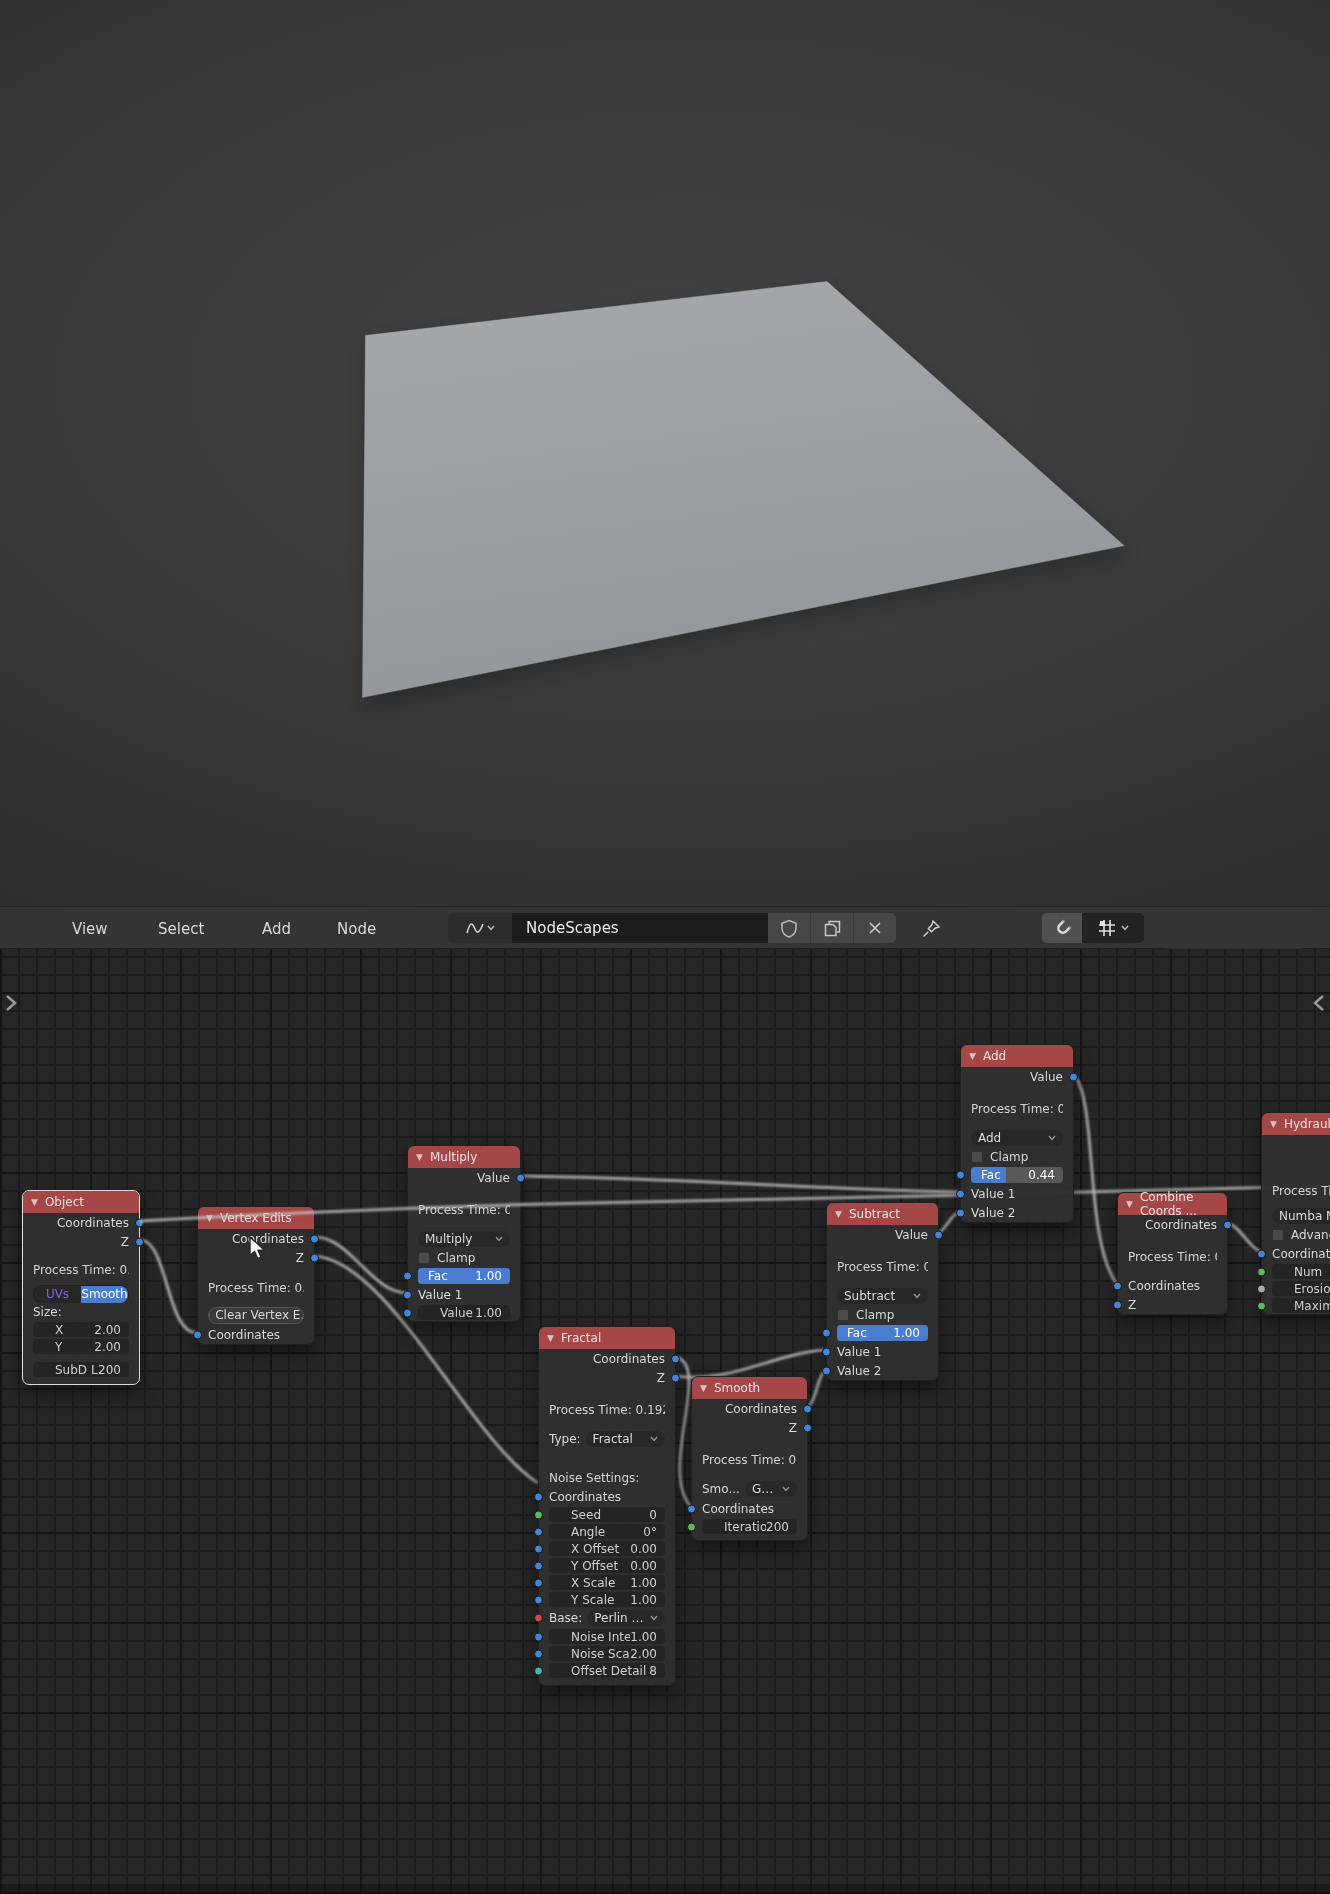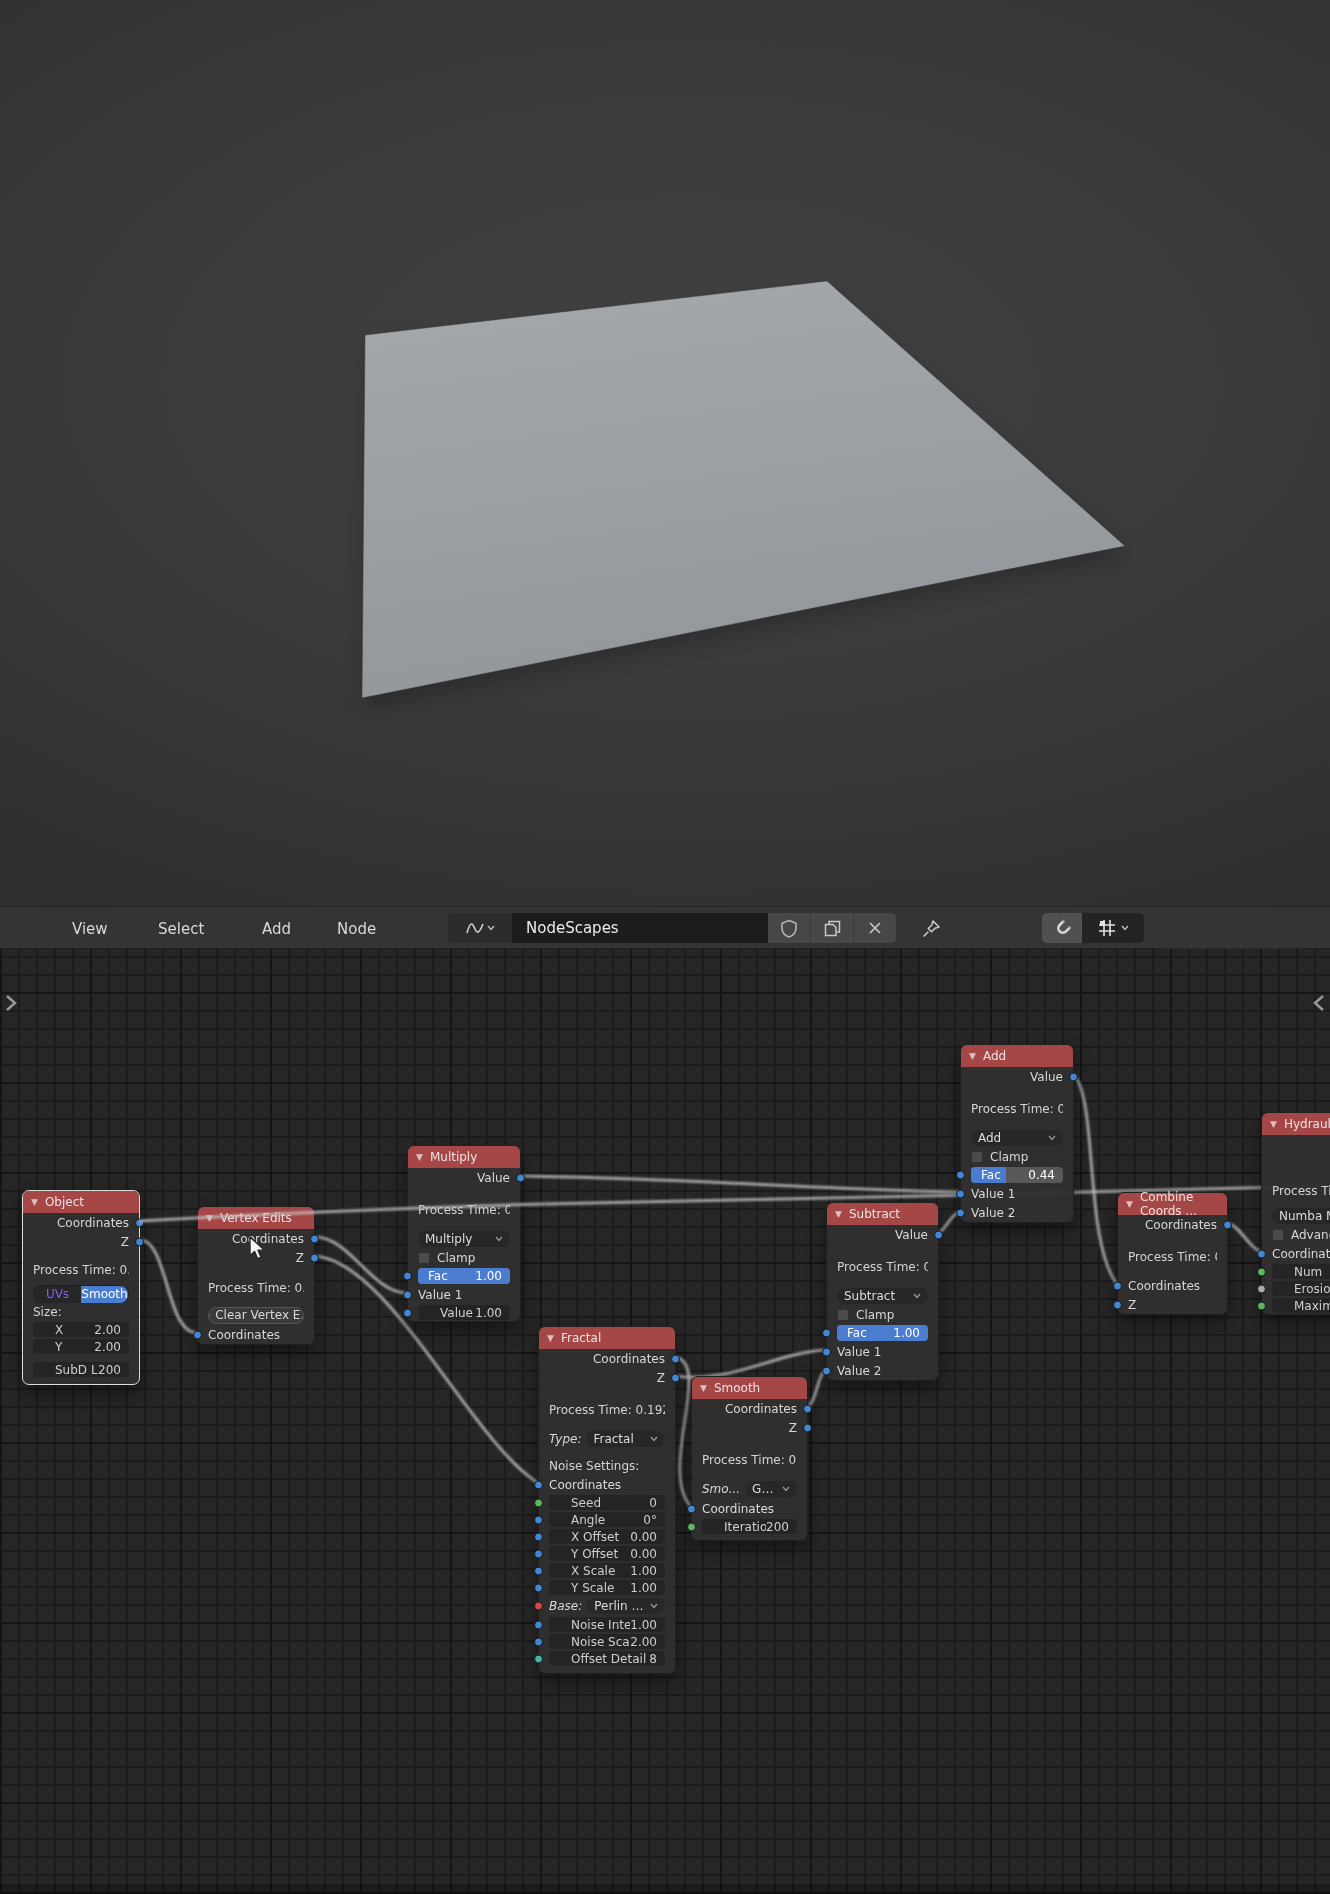--- a/index.html
+++ b/index.html
@@ -49,21 +49,21 @@
   .row{position:relative;width:100%;}
   .rc{position:absolute;left:10px;right:10px;top:0;bottom:0;display:flex;align-items:center;overflow:hidden;white-space:nowrap;}
   .sock{position:absolute;width:9px;height:9px;border-radius:50%;border:1px solid #161616;top:50%;transform:translateY(-50%);box-sizing:border-box;}
   .sockL{left:-5px;} .sockR{right:-5px;}
   .r-out .rc{justify-content:flex-end;}
   .r-text .rc, .r-label .rc{color:#d4d4d4;}
   .dd{flex:1;height:16px;background:#272727;border-radius:8px;display:flex;align-items:center;
       padding:0 7px;gap:4px;color:#dcdcdc;overflow:hidden;}
   .dd .ddlab{flex:1;overflow:hidden;text-overflow:ellipsis;}
   .chev{flex:none;opacity:.75;}
-  .prefix{margin-right:5px;flex:none;font-style:italic;}
+  .prefix{margin-right:5px;flex:none;}
   .cb{width:12px;height:12px;background:#4b4b4b;border-radius:2px;margin-right:7px;flex:none;border:1px solid #303030;box-sizing:border-box;}
   .numf{flex:1;height:15px;background:#242424;border-radius:4px;display:flex;align-items:center;
         padding:0 8px;color:#cfcfcf;overflow:hidden;}
   .numf .fl{flex:1;text-align:left;padding-left:14px;overflow:hidden;}
   .numf .fv{flex:none;}
   .slider{flex:1;height:16px;background:#585858;border-radius:4px;position:relative;overflow:hidden;color:#fff;}
   .slider .fill{position:absolute;left:0;top:0;bottom:0;background:#4a7cd0;}
   .slider .st{position:absolute;left:10px;top:0;bottom:0;display:flex;align-items:center;}
   .slider .sv{position:absolute;right:8px;top:0;bottom:0;display:flex;align-items:center;}
   .tg{flex:1;height:17px;display:flex;border-radius:9px;overflow:hidden;border:1px solid #1e1e1e;}
@@ -390,21 +390,21 @@
             <span class="prefix">Type:</span>
             <div class="dd">
               <span class="ddlab">Fractal</span>
               <svg class="chev" width="8" height="6" viewBox="0 0 8 6">
                 <polyline points="1,1 4,4.5 7,1" fill="none" stroke="#bdbdbd" stroke-width="1.3"></polyline>
               </svg>
             </div>
           </div>
         </div>
         <div class="row r-gap" style="height: 8px;"></div>
-        <div class="row r-label" style="height: 18px;">
+        <div class="row r-label" style="height: 18px; margin-top: 12px;">
           <div class="rc">
             <span>Noise Settings:</span>
           </div>
         </div>
         <div class="row r-in" style="height: 19px;">
           <span class="sock sockL" style="background: rgb(66, 135, 214);"></span>
           <div class="rc">
             <span>Coordinates</span>
           </div>
         </div>

